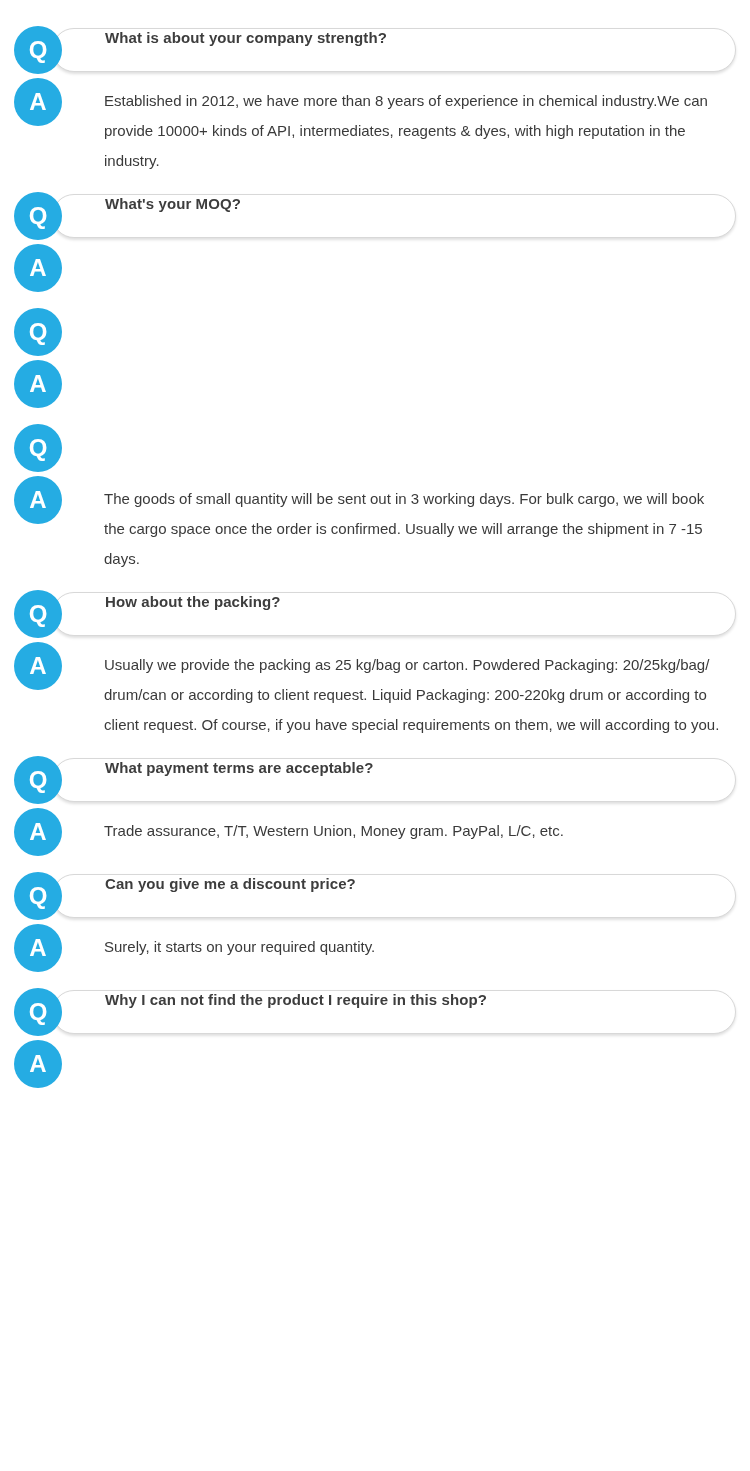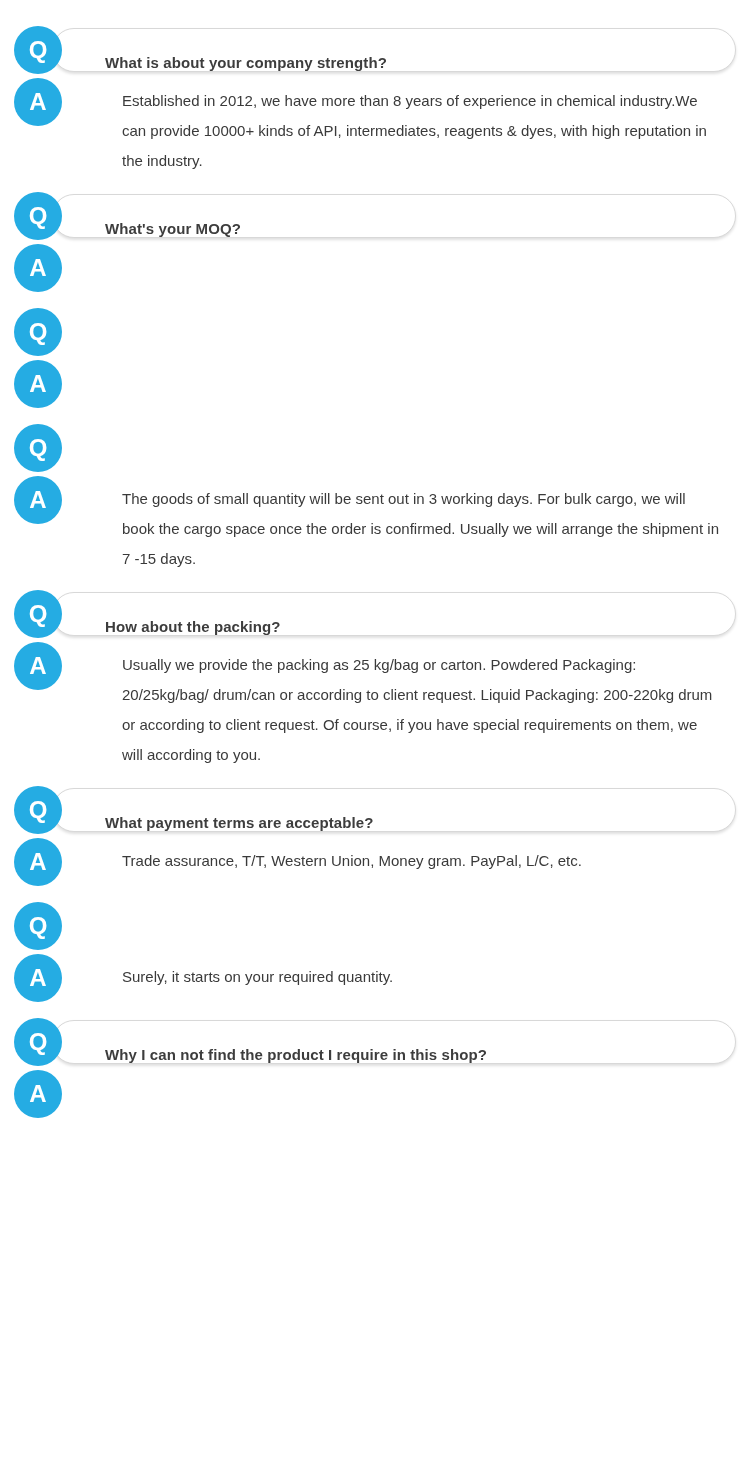--- a/index.html
+++ b/index.html
@@ -56,35 +56,35 @@
   .q-bubble {
     flex: 1 1 auto;
     margin-left: -10px;
     height: 44px;
     margin-top: 2px;
     border: 1px solid #d8d8d8;
     border-radius: 22px;
     background: #ffffff;
     box-shadow: 0 2px 3px rgba(0,0,0,0.13);
     display: flex;
-    align-items: flex-end;
+    align-items: flex-start;
     padding-left: 52px;
     padding-right: 20px;
     position: relative;
     z-index: 1;
   }
   .q-text {
     font-size: 15px;
     font-weight: bold;
     color: #3d3d3d;
     letter-spacing: 0.1px;
   }
   .a-text {
     flex: 1 1 auto;
-    margin-left: 60px;
+    margin-left: 42px;
     padding-top: 8px;
     font-size: 15px;
     color: #3a3a3a;
     line-height: 30px;
     padding-right: 16px;
   }
 </style>
 </head>
 <body>
 
@@ -157,20 +157,23 @@
       </div>
       <div class="row answer">
         <div class="badge">A</div>
         <div class="a-text">Trade assurance, T/T, Western Union, Money gram. PayPal, L/C, etc.</div>
       </div>
     </div>
 
     <div class="qa-block">
       <div class="row question">
         <div class="badge">Q</div>
+        <div class="q-bubble">
+          <span class="q-text">Can you give me a discount price?</span>
+        </div>
       </div>
       <div class="row answer">
         <div class="badge">A</div>
         <div class="a-text">Surely, it starts on your required quantity.</div>
       </div>
     </div>
 
     <div class="qa-block">
       <div class="row question">
         <div class="badge">Q</div>

